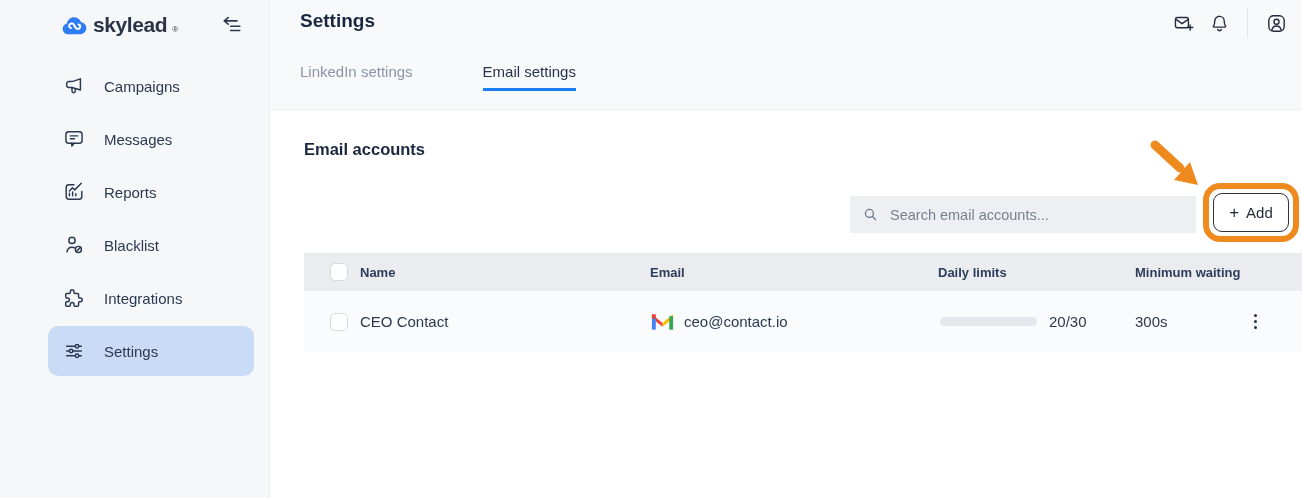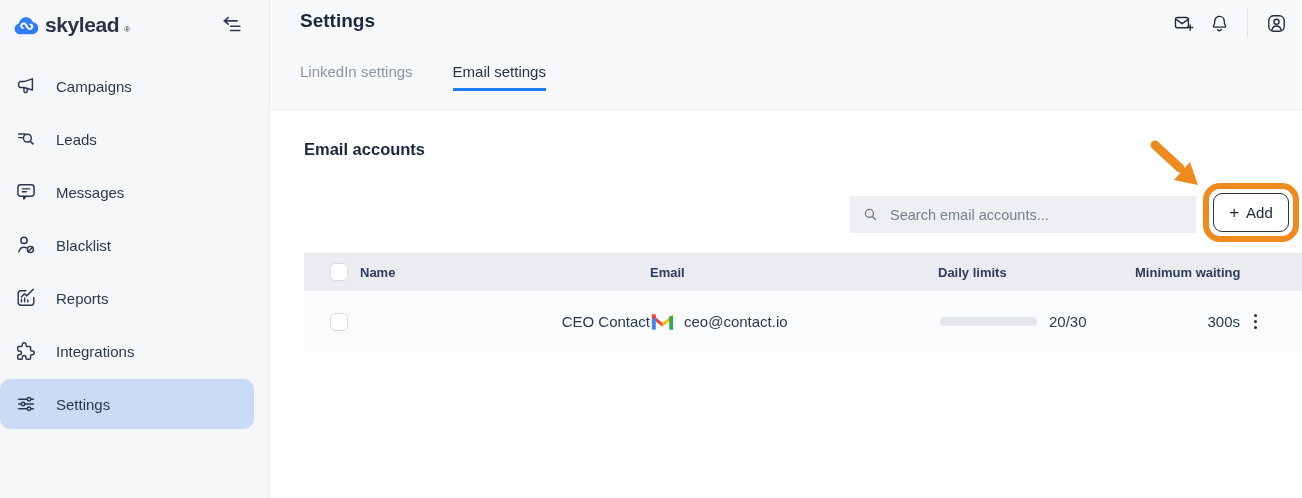--- a/index.html
+++ b/index.html
@@ -7,21 +7,21 @@
   body {
     width:1302px; height:498px; overflow:hidden;
     font-family:"Liberation Sans", sans-serif;
     background:#ffffff; color:#2b3950; position:relative;
   }
   .app { display:flex; width:1302px; height:498px; }
 
   
   .sidebar {
     flex:0 0 270px; width:270px; background:#f6f7f9;
-    border-right:1px solid #ebedf0; height:498px;
+    border-right:1px solid #ebedf0; height:498px;padding-left:48px;
   }
   .sidebar-header {
     height:44px; display:flex; align-items:center; justify-content:space-between;
     padding:6px 26px 0 13px;
   }
   .logo { display:flex; align-items:center; gap:4px; }
   .logo-cloud { width:28px; height:22px; }
   .logo-text { font-size:21px; font-weight:700; color:#2b3447; letter-spacing:-0.4px; }
   .logo-reg { font-size:8px; color:#2b3447; align-self:flex-end; margin:0 0 3px 1px; }
   .collapse-btn { background:none; border:none; padding:0; color:#2b3950; cursor:pointer; }
@@ -42,21 +42,21 @@
   .topbar {
     height:110px; background:#f8f9fb; border-bottom:1px solid #edeff2; position:relative;
   }
   .page-title { margin:0; padding:10px 0 0 30px; font-size:19px; font-weight:700; color:#19283f; }
   .topbar-icons { position:absolute; top:8px; right:8px; display:flex; align-items:center; }
   .icon-btn { width:36px; height:30px; display:flex; align-items:center; justify-content:center;
     background:none; border:none; padding:0; color:#232c3d; cursor:pointer; }
   .icon-btn svg { width:21px; height:21px; display:block; }
   .topbar-divider { width:1px; height:30px; background:#e2e4e9; margin:0 10px; }
 
-  .tabs { position:absolute; left:30px; top:63px; display:flex; }
+  .tabs { position:absolute; left:30px; top:63px; display:flex; gap:30px; }
   .tab { font-size:15px; padding-bottom:8px; color:#8b95a7; border-bottom:3px solid transparent; cursor:pointer; }
   .tab.active { color:#26344d; border-bottom-color:#1b7df2;margin-left:40px; }
 
   .content { position:absolute; top:110px; left:0; right:0; bottom:0; background:#fff; }
   .section-title { position:absolute; left:34px; top:30px; margin:0; font-size:16.5px; font-weight:700; color:#19283f; }
 
   
   .search-box {
     position:absolute; top:86px; left:580px; width:346px; height:37px;
     background:#edeff2; border-radius:0; display:flex; align-items:center; padding:0 12px;
@@ -81,21 +81,21 @@
   .annot-arrow { position:absolute; top:28px; left:872px; width:70px; height:56px; }
 
   
   .table { position:absolute; top:143px; left:34px; right:0; overflow:hidden; }
   .thead {
     display:flex; align-items:center; height:38px; background:#eaecef;
     font-size:13px; font-weight:700; color:#2e3d5b;
   }
   .trow {
     display:flex; align-items:center; height:61px; background:#fafbfc;
-    font-size:15px; color:#2b3950;text-align:right;
+    font-size:15px; color:#2b3950;
   }
   .c-check { flex:0 0 56px; display:flex; align-items:center; padding-left:26px; }
   .c-name  { flex:0 0 290px; }
   .c-email { flex:0 0 284px; display:flex; align-items:center; gap:9px; }
   .c-daily { flex:0 0 196px; display:flex; align-items:center; padding-left:4px; }
   .c-wait  { flex:0 0 110px; padding-left:5px; white-space:nowrap; overflow:hidden; }
   .c-act   { flex:1 0 auto; display:flex; align-items:center; padding-left:10px; }
   .checkbox {
     width:18px; height:18px; border:1.5px solid #d7dade; border-radius:5px; background:#fff; cursor:pointer;
   }
@@ -135,57 +135,47 @@
           <svg viewBox="0 0 24 24" fill="none" stroke="currentColor" stroke-width="1.6" stroke-linecap="round" stroke-linejoin="round">
             <path d="M19 4.2v12.2l-9.2-2.8H6.2A2.2 2.2 0 0 1 4 11.4v-2a2.2 2.2 0 0 1 2.2-2.2h3.6z"></path>
             <path d="M9.8 13.8v3.7a1.8 1.8 0 0 0 3.6 0v-2.6"></path>
           </svg>
         </span>
         <span class="nav-label">Campaigns</span>
       </div>
       <div class="nav-item">
         <span class="nav-icon">
           <svg viewBox="0 0 24 24" fill="none" stroke="currentColor" stroke-width="1.6" stroke-linecap="round" stroke-linejoin="round">
-            <path d="M4 6.5h7M4 10.5h4"></path>
-            <circle cx="13.5" cy="11" r="4.3"></circle>
-            <path d="M16.6 14.3l3 3"></path>
-          </svg>
-        </span>
-        <span class="nav-label">Leads</span>
-      </div>
-      <div class="nav-item">
-        <span class="nav-icon">
-          <svg viewBox="0 0 24 24" fill="none" stroke="currentColor" stroke-width="1.6" stroke-linecap="round" stroke-linejoin="round">
             <rect x="3.2" y="4" width="17.6" height="12.6" rx="3"></rect>
             <path d="M8 8.6h8M8 11.7h4.5"></path>
             <path d="M12 16.6l-2.3 3-.3-3"></path>
           </svg>
         </span>
         <span class="nav-label">Messages</span>
+      </div>
+      <div class="nav-item">
+        <span class="nav-icon">
+          <svg viewBox="0 0 24 24" fill="none" stroke="currentColor" stroke-width="1.6" stroke-linecap="round" stroke-linejoin="round">
+            <path d="M20.5 11.5V17a3 3 0 0 1-3 3H6.5a3 3 0 0 1-3-3V7a3 3 0 0 1 3-3H12"></path>
+            <path d="M7 16v-2.6M10.5 16v-4M14 16v-2"></path>
+            <path d="M7 10.8l3.3-3.4 2.4 2.3 7.3-7.2"></path>
+          </svg>
+        </span>
+        <span class="nav-label">Reports</span>
       </div>
       <div class="nav-item">
         <span class="nav-icon">
           <svg viewBox="0 0 24 24" fill="none" stroke="currentColor" stroke-width="1.6" stroke-linecap="round" stroke-linejoin="round">
             <circle cx="9.8" cy="7" r="3.4"></circle>
             <path d="M4.3 19.6c.6-3.3 2.9-5.2 5.6-5.2.9 0 1.8.2 2.5.6"></path>
             <circle cx="16.8" cy="16.8" r="3.3"></circle>
             <path d="M14.5 19.1l4.6-4.6"></path>
           </svg>
         </span>
         <span class="nav-label">Blacklist</span>
-      </div>
-      <div class="nav-item">
-        <span class="nav-icon">
-          <svg viewBox="0 0 24 24" fill="none" stroke="currentColor" stroke-width="1.6" stroke-linecap="round" stroke-linejoin="round">
-            <path d="M20.5 11.5V17a3 3 0 0 1-3 3H6.5a3 3 0 0 1-3-3V7a3 3 0 0 1 3-3H12"></path>
-            <path d="M7 16v-2.6M10.5 16v-4M14 16v-2"></path>
-            <path d="M7 10.8l3.3-3.4 2.4 2.3 7.3-7.2"></path>
-          </svg>
-        </span>
-        <span class="nav-label">Reports</span>
       </div>
       <div class="nav-item">
         <span class="nav-icon">
           <svg viewBox="0 0 24 24" fill="none" stroke="currentColor" stroke-width="1.6" stroke-linecap="round" stroke-linejoin="round">
             <path d="M4 7h3a1 1 0 0 0 1-1V5a2 2 0 0 1 4 0v1a1 1 0 0 0 1 1h3a1 1 0 0 1 1 1v3a1 1 0 0 0 1 1h1a2 2 0 0 1 0 4h-1a1 1 0 0 0-1 1v3a1 1 0 0 1-1 1h-3a1 1 0 0 1-1-1v-1a2 2 0 0 0-4 0v1a1 1 0 0 1-1 1H4a1 1 0 0 1-1-1v-3a1 1 0 0 1 1-1h1a2 2 0 0 0 0-4H4a1 1 0 0 1-1-1V8a1 1 0 0 1 1-1"></path>
           </svg>
         </span>
         <span class="nav-label">Integrations</span>
       </div>
       <div class="nav-item active">

